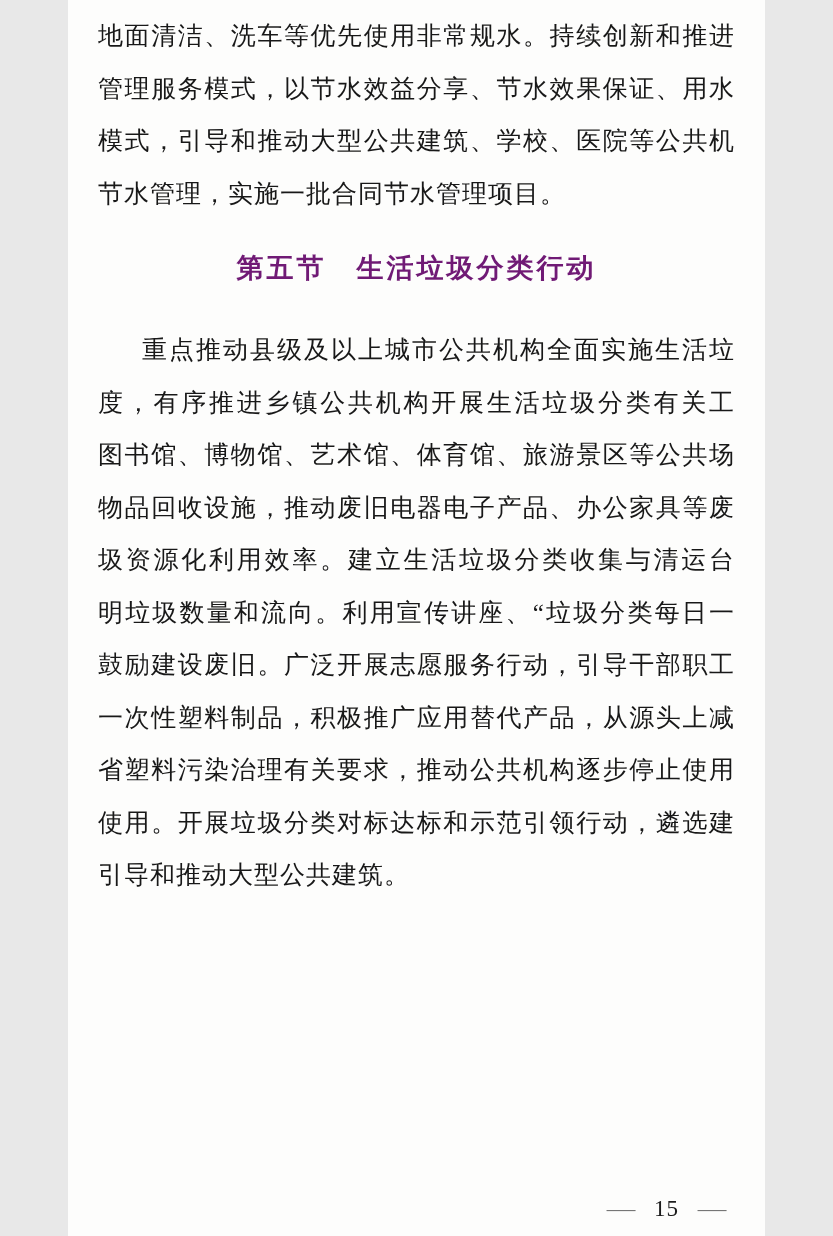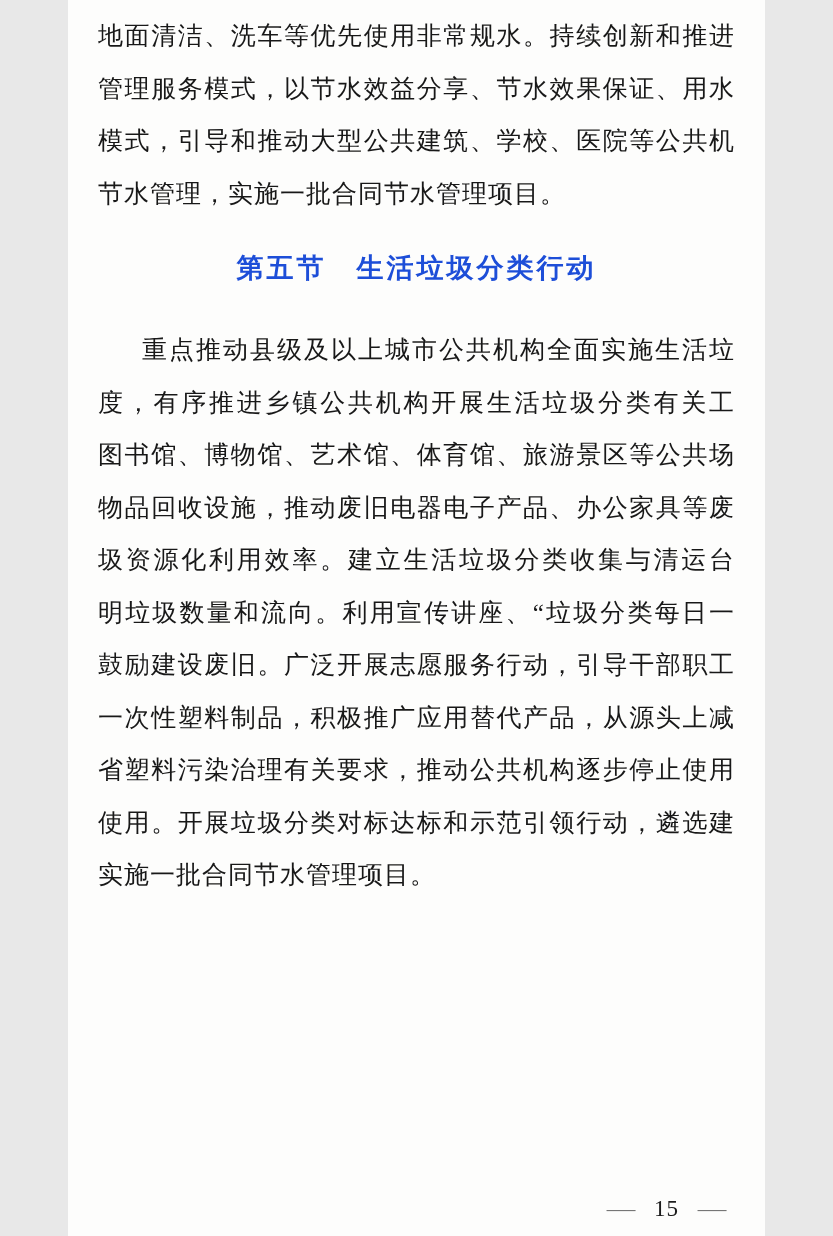--- a/index.html
+++ b/index.html
@@ -42,21 +42,21 @@
     text-indent: 44px;
   }
   .heading {
     margin: 22px 0 30px 0;
     height: 52px;
     line-height: 52px;
     font-size: 27px;
     font-weight: 700;
     letter-spacing: 3px;
     text-align: center;
-    color: #1d4ed8;
+    color: #701a75;
   }
   .footer {
     position: absolute;
     right: 42px;
     bottom: 14px;
     display: flex;
     align-items: center;
     gap: 22px;
     font-size: 23px;
     color: #1c1c1c;
@@ -89,21 +89,21 @@
     <p class="line first-indent">重点推动县级及以上城市公共机构全面实施生活垃圾分类制</p>
     <p class="line">度，有序推进乡镇公共机构开展生活垃圾分类有关工作，积极引导</p>
     <p class="line">图书馆、博物馆、艺术馆、体育馆、旅游景区等公共场所开展垃圾分</p>
     <p class="line">物品回收设施，推动废旧电器电子产品、办公家具等废旧物品循环</p>
     <p class="line">圾资源化利用效率。建立生活垃圾分类收集与清运台账，准确标</p>
     <p class="line">明垃圾数量和流向。利用宣传讲座、“垃圾分类每日一课”、垃圾分</p>
     <p class="line">鼓励建设废旧。广泛开展志愿服务行动，引导干部职工养成生活垃</p>
     <p class="line">一次性塑料制品，积极推广应用替代产品，从源头上减少塑料制品</p>
     <p class="line">省塑料污染治理有关要求，推动公共机构逐步停止使用不可降解</p>
     <p class="line">使用。开展垃圾分类对标达标和示范引领行动，遴选建成一批公</p>
-    <p class="line para-end">实施一批合同节水管理项目。</p>
+    <p class="line para-end">引导和推动大型公共建筑。</p>
   </div>
 
   <div class="footer">
     <span class="dash">—</span>
     <span class="page-num">15</span>
     <span class="dash">—</span>
   </div>
 
 </div>
 

